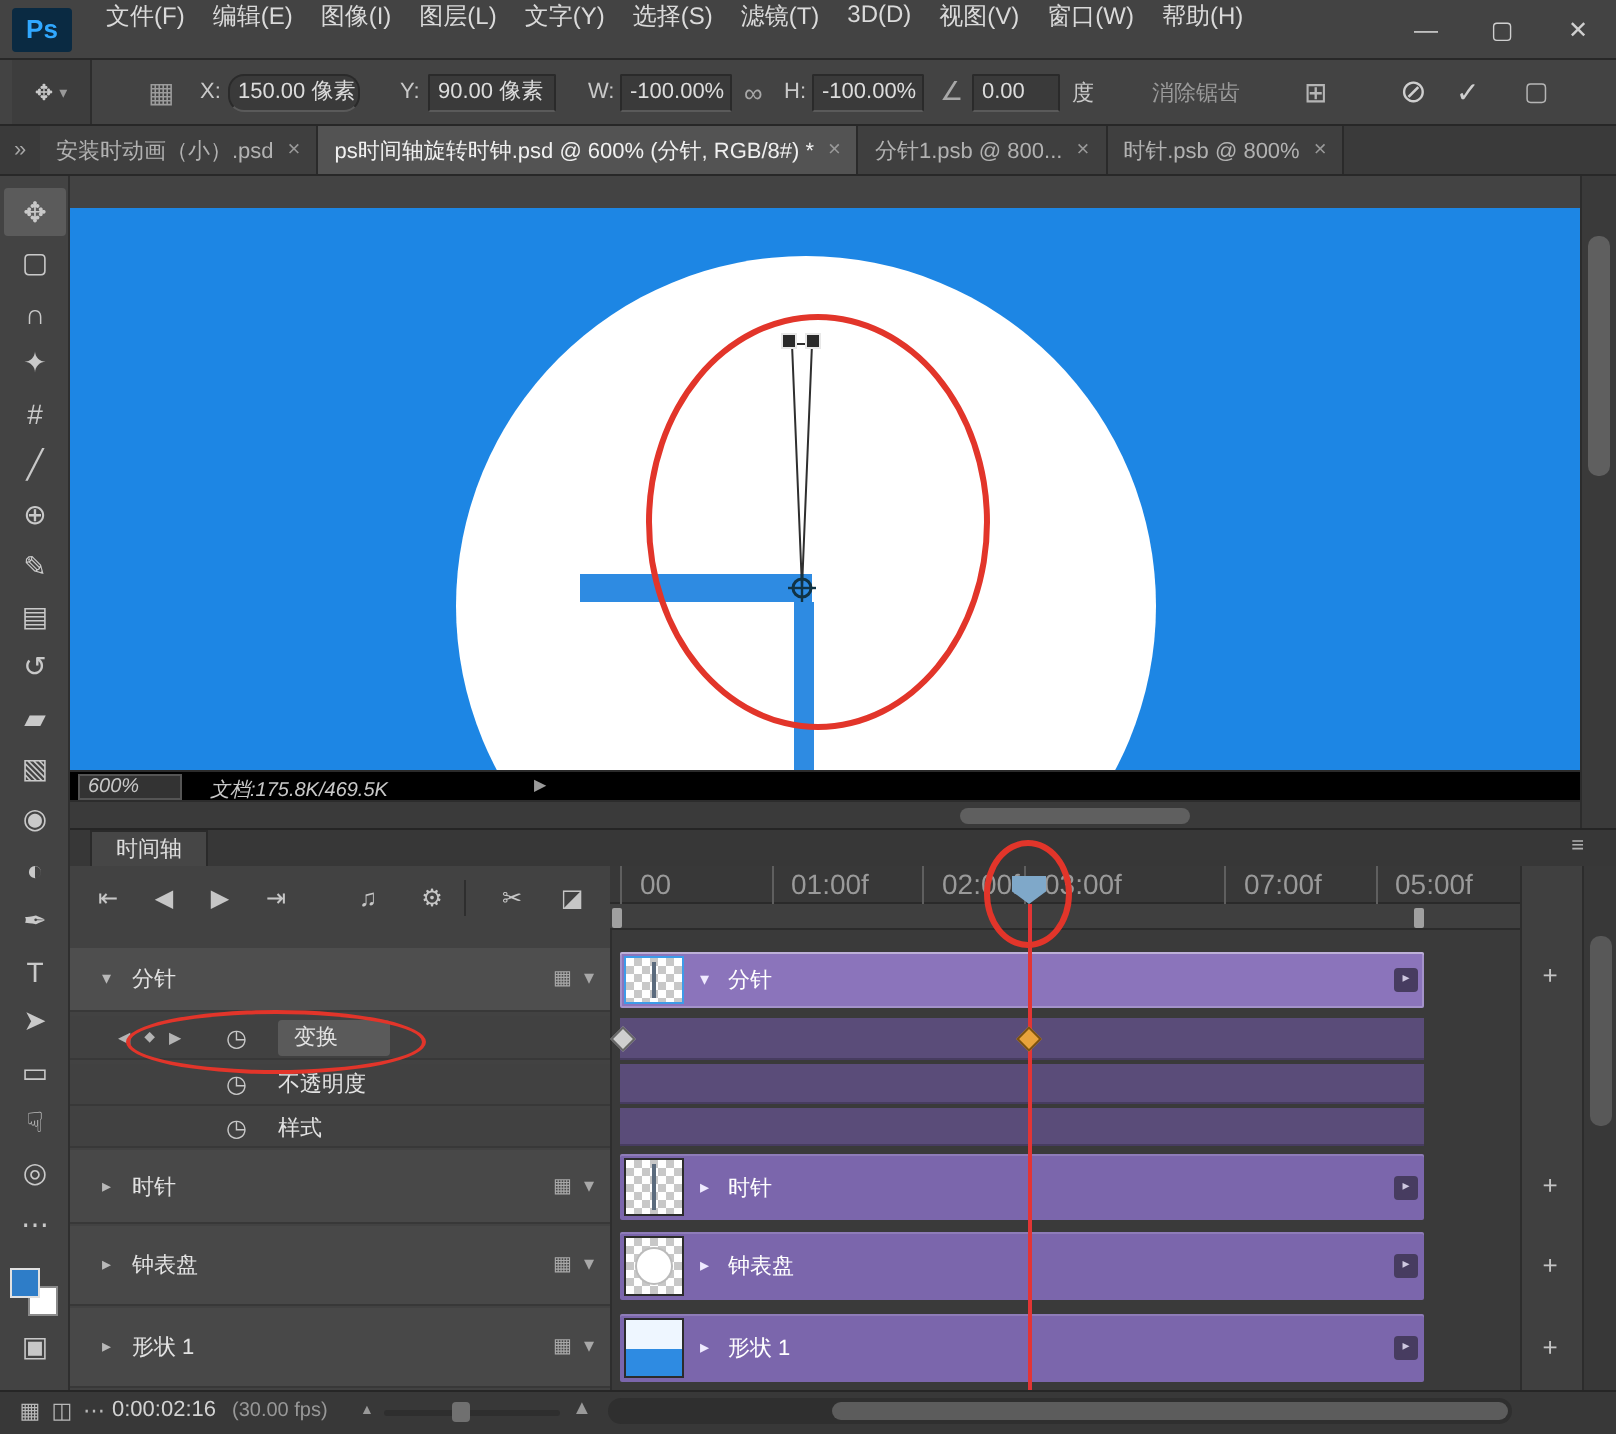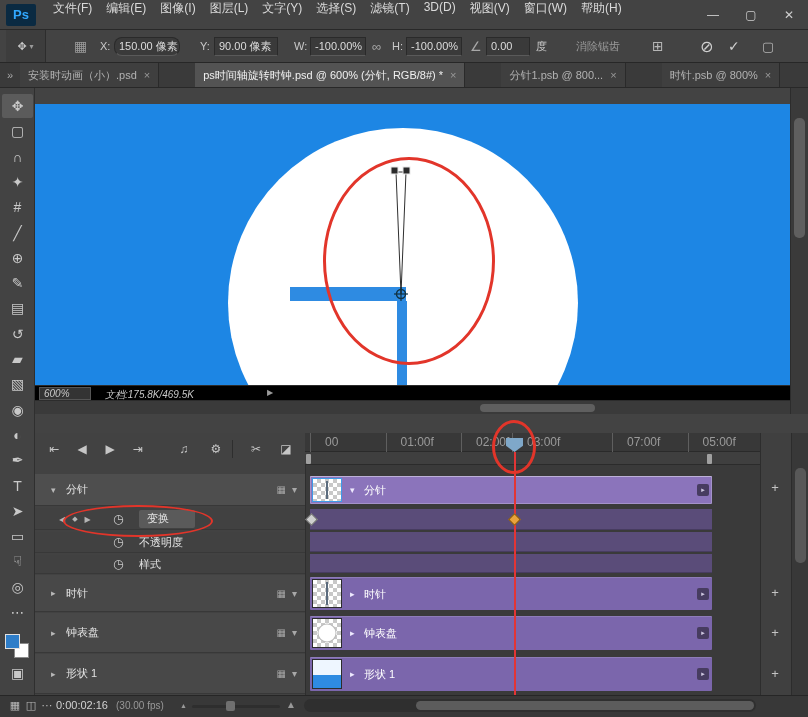--- a/index.html
+++ b/index.html
@@ -30,21 +30,21 @@
 .o-af{left:486px;width:44px;}
 .o-deg{left:536px;}
 .o-aa{left:576px;color:#9a9a9a;}
 .o-warp{left:652px;font-size:14px;color:#b5b5b5;}
 .o-cancel{left:700px;font-size:16px;color:#cfcfcf;}
 .o-commit{left:728px;font-size:14px;color:#cfcfcf;}
 .o-panel{left:762px;font-size:13px;color:#b5b5b5;}
 
 .tabbar{position:absolute;left:0;top:63px;width:808px;height:25px;background:#3a3a3a;border-bottom:1px solid #282828;display:flex;align-items:stretch;}
 .collapse{width:20px;color:#a8a8a8;text-align:center;line-height:25px;font-size:11px;}
-.tabs{display:flex;gap:36px;}
+.tabs{display:flex;}
 .tab{display:flex;align-items:center;padding:0 8px;background:#3f3f3f;color:#b2b2b2;border-right:1px solid #2a2a2a;font-size:11px;white-space:nowrap;}
 .tab.active{background:#535353;color:#f0f0f0;}
 .tab .close{margin-left:7px;color:#999;font-size:11px;}
 
 .ruler{position:absolute;left:35px;top:88px;width:755px;height:16px;background:#474747;border-bottom:1px solid #2a2a2a;
  background-image:repeating-linear-gradient(90deg,#5e5e5e 0 1px,transparent 1px 11px);background-size:100% 5px;background-position:0 100%;background-repeat:no-repeat;}
 .ruler-num{position:absolute;top:0;height:16px;border-left:1px solid #8a8a8a;padding-left:2px;font-size:9px;color:#a5a5a5;line-height:15px;}
 
 .toolbar{position:absolute;left:0;top:88px;width:35px;height:607px;background:#434343;border-right:1px solid #2f2f2f;}
 .tool{position:absolute;left:2px;width:31px;height:24px;display:flex;align-items:center;justify-content:center;color:#c9c9c9;font-size:14px;border-radius:2px;}
@@ -70,21 +70,21 @@
 .canvas-vscroll{position:absolute;left:790px;top:88px;width:18px;height:326px;background:#3a3a3a;border-left:1px solid #2c2c2c;}
 .thumb-v{position:absolute;left:3px;top:30px;width:11px;height:120px;background:#5f5f5f;border-radius:5px;}
 
 .tl-tabrow{position:absolute;left:35px;top:414px;width:773px;height:19px;background:#373737;border-top:1px solid #252525;}
 .tl-tab{position:absolute;left:10px;top:0;height:19px;padding:0 12px;background:#464646;color:#ddd;font-size:11px;line-height:18px;border:1px solid #2a2a2a;border-bottom:none;}
 .tl-menu{position:absolute;right:16px;top:2px;color:#b0b0b0;font-size:11px;}
 .tl-body{position:absolute;left:35px;top:433px;width:773px;height:262px;background:#424242;}
 .tctl{position:absolute;top:439px;width:24px;height:20px;text-align:center;line-height:20px;color:#c6c6c6;font-size:12px;z-index:2;}
 .tdivider{position:absolute;left:232px;top:440px;width:1px;height:18px;background:#2e2e2e;z-index:2;}
 .tl-rulerbg{position:absolute;left:305px;top:433px;width:455px;height:19px;background:#383838;border-bottom:1px solid #2a2a2a;}
-.tl-num{position:absolute;top:433px;height:19px;border-left:1px solid #5f5f5f;padding-left:14px;font-size:12px;color:#9a9a9a;line-height:18px;z-index:2;}
+.tl-num{position:absolute;top:433px;height:19px;border-left:1px solid #5f5f5f;padding-left:9px;font-size:14px;color:#9a9a9a;line-height:18px;z-index:2;}
 .workarea{position:absolute;left:305px;top:452px;width:455px;height:13px;background:#3f3f3f;border-bottom:1px solid #2b2b2b;}
 .wa-handle{position:absolute;top:454px;width:5px;height:10px;background:#a0a0a0;border-radius:1px;z-index:2;}
 .wa-l{left:306px;}.wa-r{left:707px;}
 .lane{position:absolute;left:305px;top:465px;width:455px;height:230px;background:#3a3a3a;border-left:1px solid #2e2e2e;}
 
 .lrow{position:absolute;left:35px;width:270px;display:flex;align-items:center;color:#e2e2e2;font-size:11px;border-bottom:1px solid #383838;}
 .lr1{top:474px;height:32px;background:#4e4e4e;}
 .lr2{top:508px;height:22px;background:#414141;}
 .lr3{top:532px;height:21px;background:#414141;}
 .lr4{top:555px;height:19px;background:#414141;}
@@ -261,20 +261,24 @@
     <div class="doc-info">文档:175.8K/469.5K</div>
     <div class="status-chev">▶</div>
   </div>
   <div class="canvas-hscroll">
     <div class="thumb-h"></div>
   </div>
   <div class="canvas-vscroll">
     <div class="thumb-v"></div>
   </div>
 
+  <div class="tl-tabrow">
+    <div class="tl-tab">时间轴</div>
+    <div class="tl-menu">≡</div>
+  </div>
   <div class="tl-body"></div>
   <div class="tdivider"></div>
   <div class="tl-rulerbg"></div>
   <div class="workarea"></div>
   <div class="wa-handle wa-l"></div>
   <div class="wa-handle wa-r"></div>
   <div class="lane"></div>
 
   <div class="lrow lr1">
     <span class="disc">▾</span>

